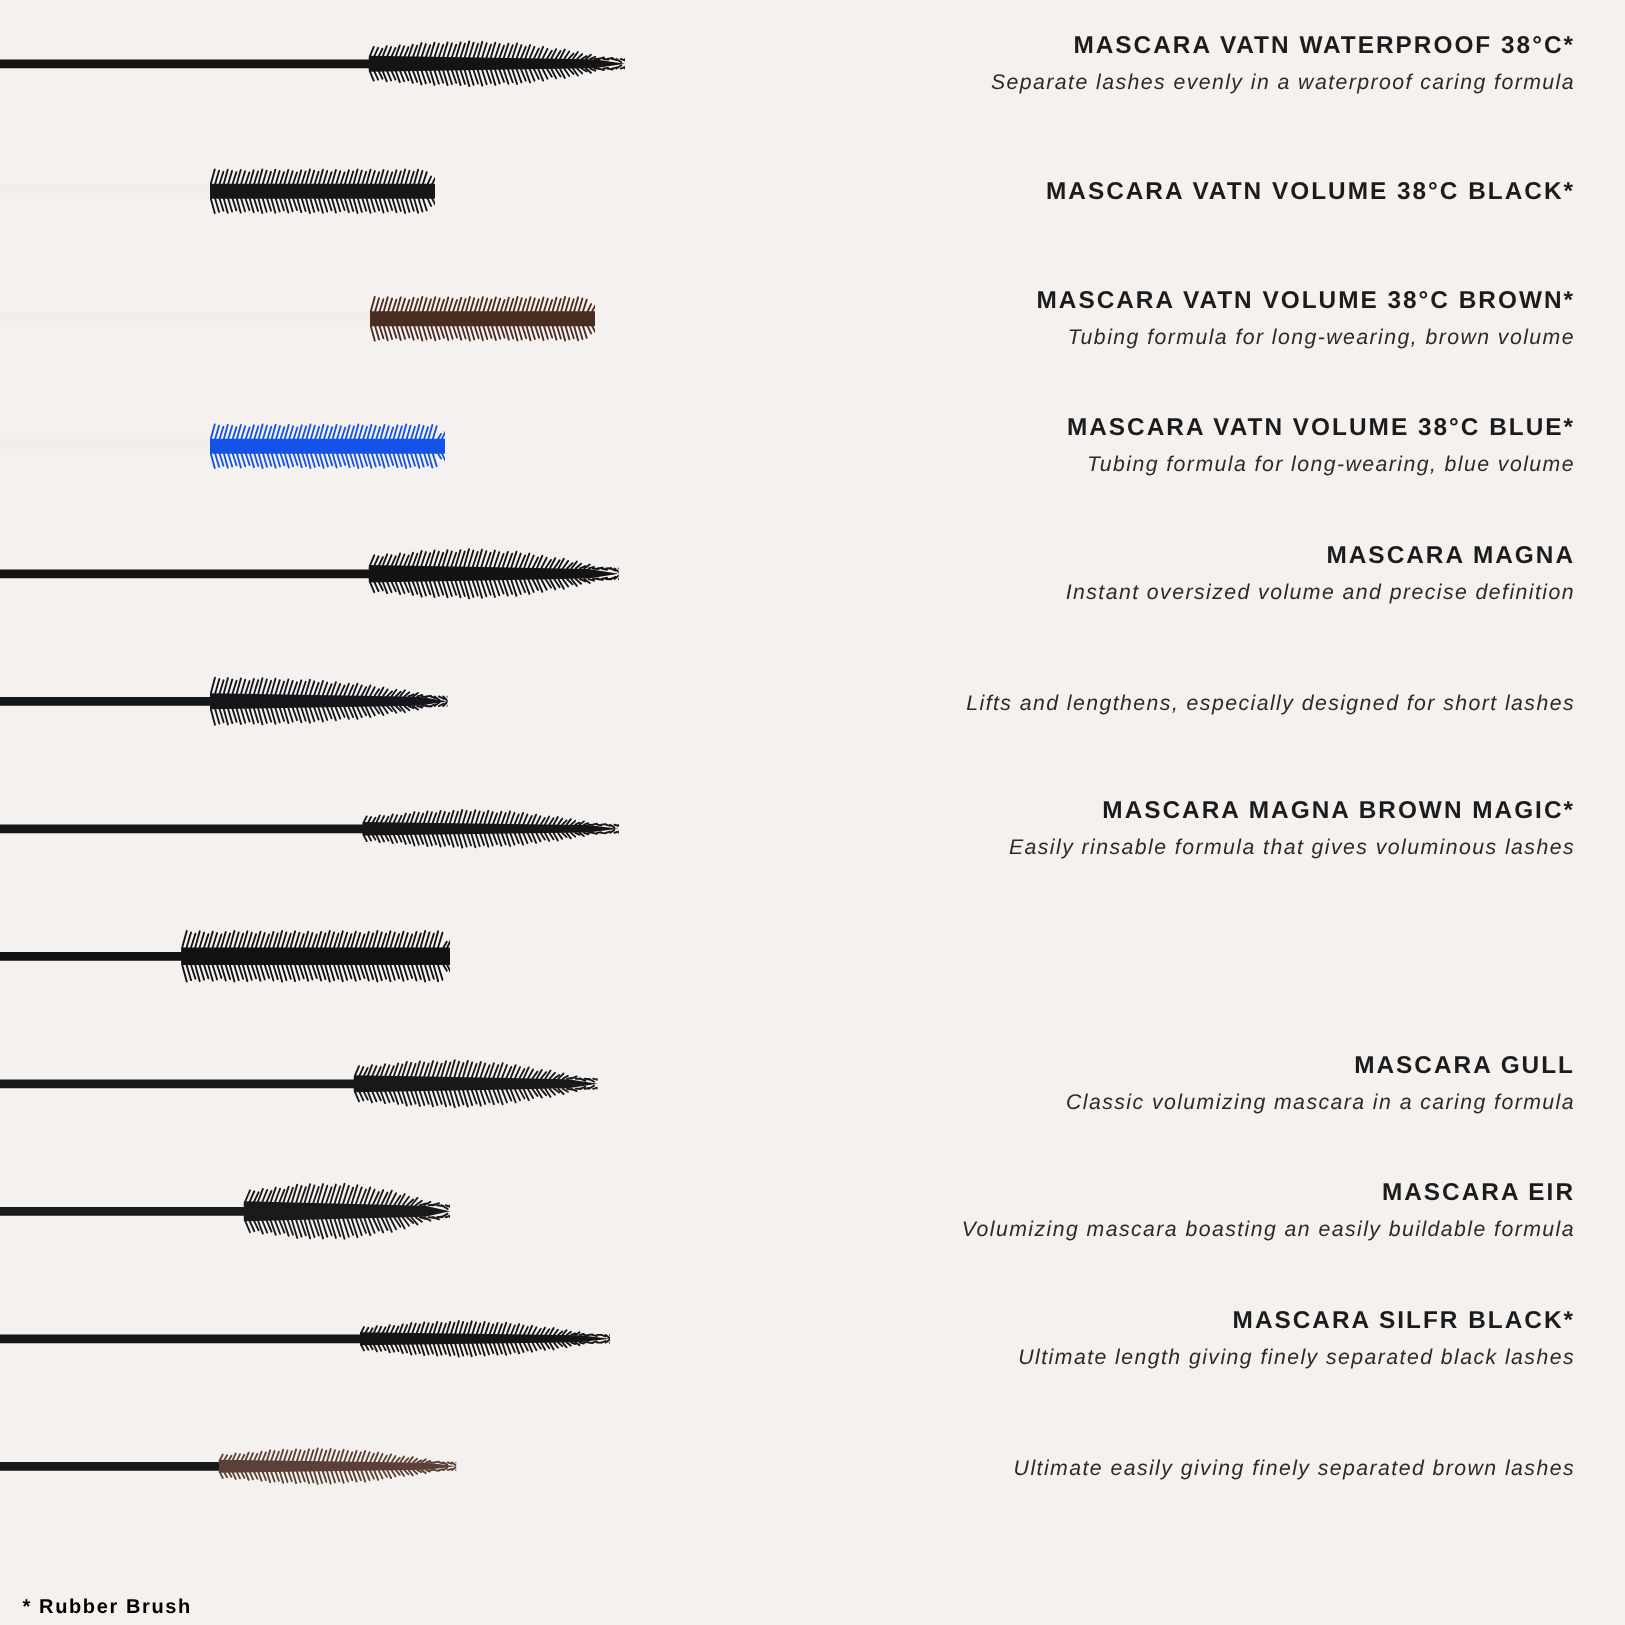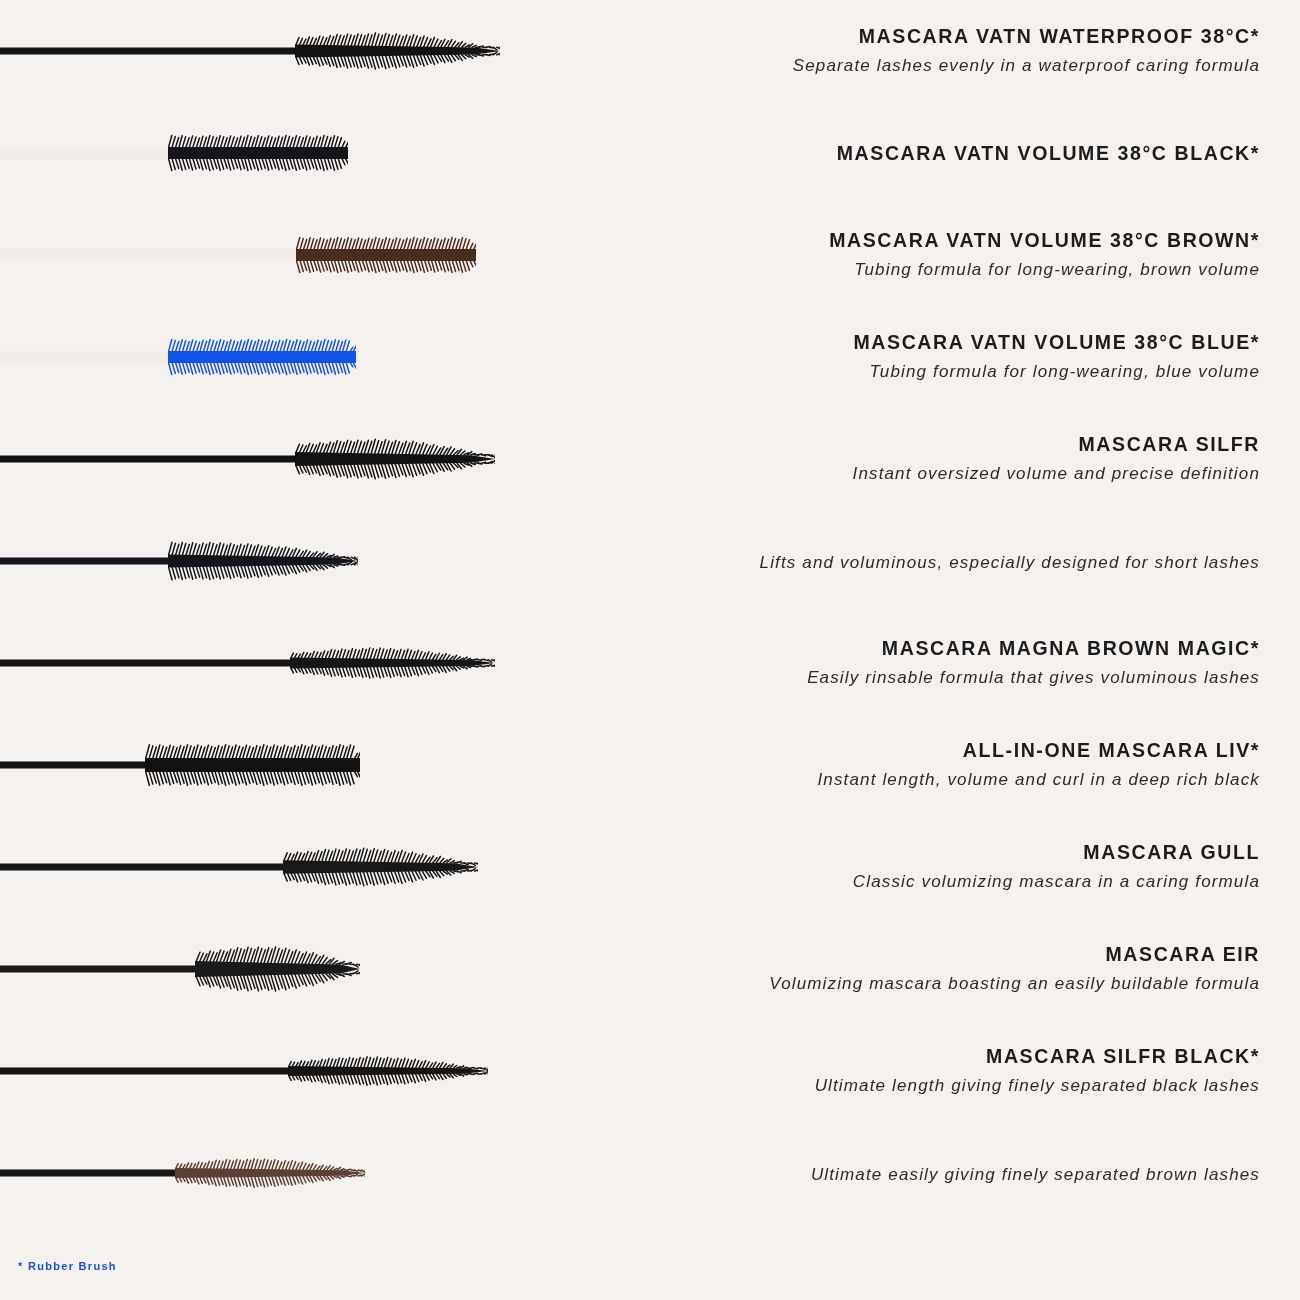--- a/index.html
+++ b/index.html
@@ -69,25 +69,25 @@
   .bristles {
     position: absolute;
     top: 0;
     left: 0;
     width: 100%;
     height: 100%;
   }
   .footnote {
     position: absolute;
     left: 18px;
-    bottom: 28px;
-    font-size: 11px;
+    bottom: 5px;
+    font-size: 16px;
     font-weight: bold;
     letter-spacing: 1.3px;
-    color: #1d4ed8;
+    color: #000000;
   }
 </style>
 </head>
 <body style="background: rgb(245, 241, 238);">
 
 <div id="page" style="background: rgb(245, 241, 238);">
   <div id="rows">
       <div class="row">
         <div class="visual">
           <div class="handle" style="left: 0px; width: 300px; background: rgb(20, 20, 20);"></div>
@@ -706,21 +706,21 @@
               <line x1="193.10344827586206" y1="17.776" x2="197.50344827586207" y2="19.48579944119127" stroke="#131313" stroke-width="1.5" stroke-linecap="round"></line>
               <line x1="193.10344827586206" y1="26.224" x2="197.50344827586207" y2="24.51420055880873" stroke="#131313" stroke-width="1.5" stroke-linecap="round"></line>
               <line x1="196.55172413793102" y1="17.776" x2="200.95172413793102" y2="21.317279720850593" stroke="#131313" stroke-width="1.5" stroke-linecap="round"></line>
               <line x1="196.55172413793102" y1="26.224" x2="200.95172413793102" y2="22.682720279149407" stroke="#131313" stroke-width="1.5" stroke-linecap="round"></line>
               <line x1="200" y1="17.776" x2="204.4" y2="20.0624" stroke="#131313" stroke-width="1.5" stroke-linecap="round"></line>
               <line x1="200" y1="26.224" x2="204.4" y2="23.9376" stroke="#131313" stroke-width="1.5" stroke-linecap="round"></line>
             </svg>
           </div>
         </div>
         <div class="text-col">
-          <div class="prod-name">MASCARA SILFR</div>
+          <div class="prod-name">MASCARA MAGNA</div>
           <div class="prod-desc">Instant oversized volume and precise definition</div>
         </div>
       </div>
       <div class="row">
         <div class="visual">
           <div class="handle" style="left: 0px; width: 172px; background: rgb(20, 22, 28); height: 7px;"></div>
           <div class="brush" style="left: 168px; width: 190px; height: 40px;">
             <svg width="190" height="40" viewBox="0 0 190 40" class="bristles">
               <path d="M0,13.6 L167.2,16.48 L190,20 L167.2,23.52 L0,26.4 Z" fill="#14161c"></path>
               <line x1="0" y1="16.16" x2="4" y2="1.2000000000000028" stroke="#14161c" stroke-width="1.5" stroke-linecap="round"></line>
@@ -832,21 +832,21 @@
               <line x1="183.0909090909091" y1="16.16" x2="187.0909090909091" y2="18.18381835941853" stroke="#14161c" stroke-width="1.5" stroke-linecap="round"></line>
               <line x1="183.0909090909091" y1="23.84" x2="187.0909090909091" y2="21.81618164058147" stroke="#14161c" stroke-width="1.5" stroke-linecap="round"></line>
               <line x1="186.54545454545453" y1="16.16" x2="190.54545454545453" y2="20.009763129448952" stroke="#14161c" stroke-width="1.5" stroke-linecap="round"></line>
               <line x1="186.54545454545453" y1="23.84" x2="190.54545454545453" y2="19.990236870551048" stroke="#14161c" stroke-width="1.5" stroke-linecap="round"></line>
               <line x1="190" y1="16.16" x2="194" y2="19.06" stroke="#14161c" stroke-width="1.5" stroke-linecap="round"></line>
               <line x1="190" y1="23.84" x2="194" y2="20.94" stroke="#14161c" stroke-width="1.5" stroke-linecap="round"></line>
             </svg>
           </div>
         </div>
         <div class="text-col">
-          <div class="prod-desc">Lifts and voluminous, especially designed for short lashes</div>
+          <div class="prod-desc">Lifts and lengthens, especially designed for short lashes</div>
         </div>
       </div>
       <div class="row">
         <div class="visual">
           <div class="handle" style="left: 0px; width: 295px; background: rgb(22, 22, 22); height: 7px;"></div>
           <div class="brush" style="left: 290px; width: 205px; height: 34px;">
             <svg width="205" height="34" viewBox="0 0 205 34" class="bristles">
               <path d="M0,11.559999999999999 L180.4,14.008 L205,17 L180.4,19.992 L0,22.44 Z" fill="#161616"></path>
               <line x1="0" y1="13.736" x2="3.4000000000000004" y2="7.092400000000001" stroke="#161616" stroke-width="1.5" stroke-linecap="round"></line>
               <line x1="0" y1="20.264" x2="3.4000000000000004" y2="26.9076" stroke="#161616" stroke-width="1.5" stroke-linecap="round"></line>
@@ -1104,24 +1104,20 @@
               <line x1="204.59677419354838" y1="26.224" x2="208.9967741935484" y2="40.84" stroke="#121212" stroke-width="1.5" stroke-linecap="round"></line>
               <line x1="208.06451612903226" y1="17.776" x2="212.46451612903226" y2="10.351999999999999" stroke="#121212" stroke-width="1.5" stroke-linecap="round"></line>
               <line x1="208.06451612903226" y1="26.224" x2="212.46451612903226" y2="33.647999999999996" stroke="#121212" stroke-width="1.5" stroke-linecap="round"></line>
               <line x1="211.53225806451613" y1="17.776" x2="215.93225806451613" y2="8.392" stroke="#121212" stroke-width="1.5" stroke-linecap="round"></line>
               <line x1="211.53225806451613" y1="26.224" x2="215.93225806451613" y2="35.608" stroke="#121212" stroke-width="1.5" stroke-linecap="round"></line>
               <line x1="215" y1="17.776" x2="219.4" y2="9.511999999999999" stroke="#121212" stroke-width="1.5" stroke-linecap="round"></line>
               <line x1="215" y1="26.224" x2="219.4" y2="34.488" stroke="#121212" stroke-width="1.5" stroke-linecap="round"></line>
             </svg>
           </div>
         </div>
-        <div class="text-col">
-          <div class="prod-name">ALL-IN-ONE MASCARA LIV*</div>
-          <div class="prod-desc">Instant length, volume and curl in a deep rich black</div>
-        </div>
       </div>
       <div class="row">
         <div class="visual">
           <div class="handle" style="left: 0px; width: 288px; background: rgb(24, 24, 24); height: 7px;"></div>
           <div class="brush" style="left: 283px; width: 195px; height: 42px;">
             <svg width="195" height="42" viewBox="0 0 195 42" class="bristles">
               <path d="M0,14.280000000000001 L171.6,17.304 L195,21 L171.6,24.696 L0,27.72 Z" fill="#181818"></path>
               <line x1="0" y1="16.968" x2="4.2" y2="6.888000000000002" stroke="#181818" stroke-width="1.5" stroke-linecap="round"></line>
               <line x1="0" y1="25.032" x2="4.2" y2="35.111999999999995" stroke="#181818" stroke-width="1.5" stroke-linecap="round"></line>
               <line x1="3.4821428571428568" y1="16.968" x2="7.682142857142857" y2="7.618046789119718" stroke="#181818" stroke-width="1.5" stroke-linecap="round"></line>

